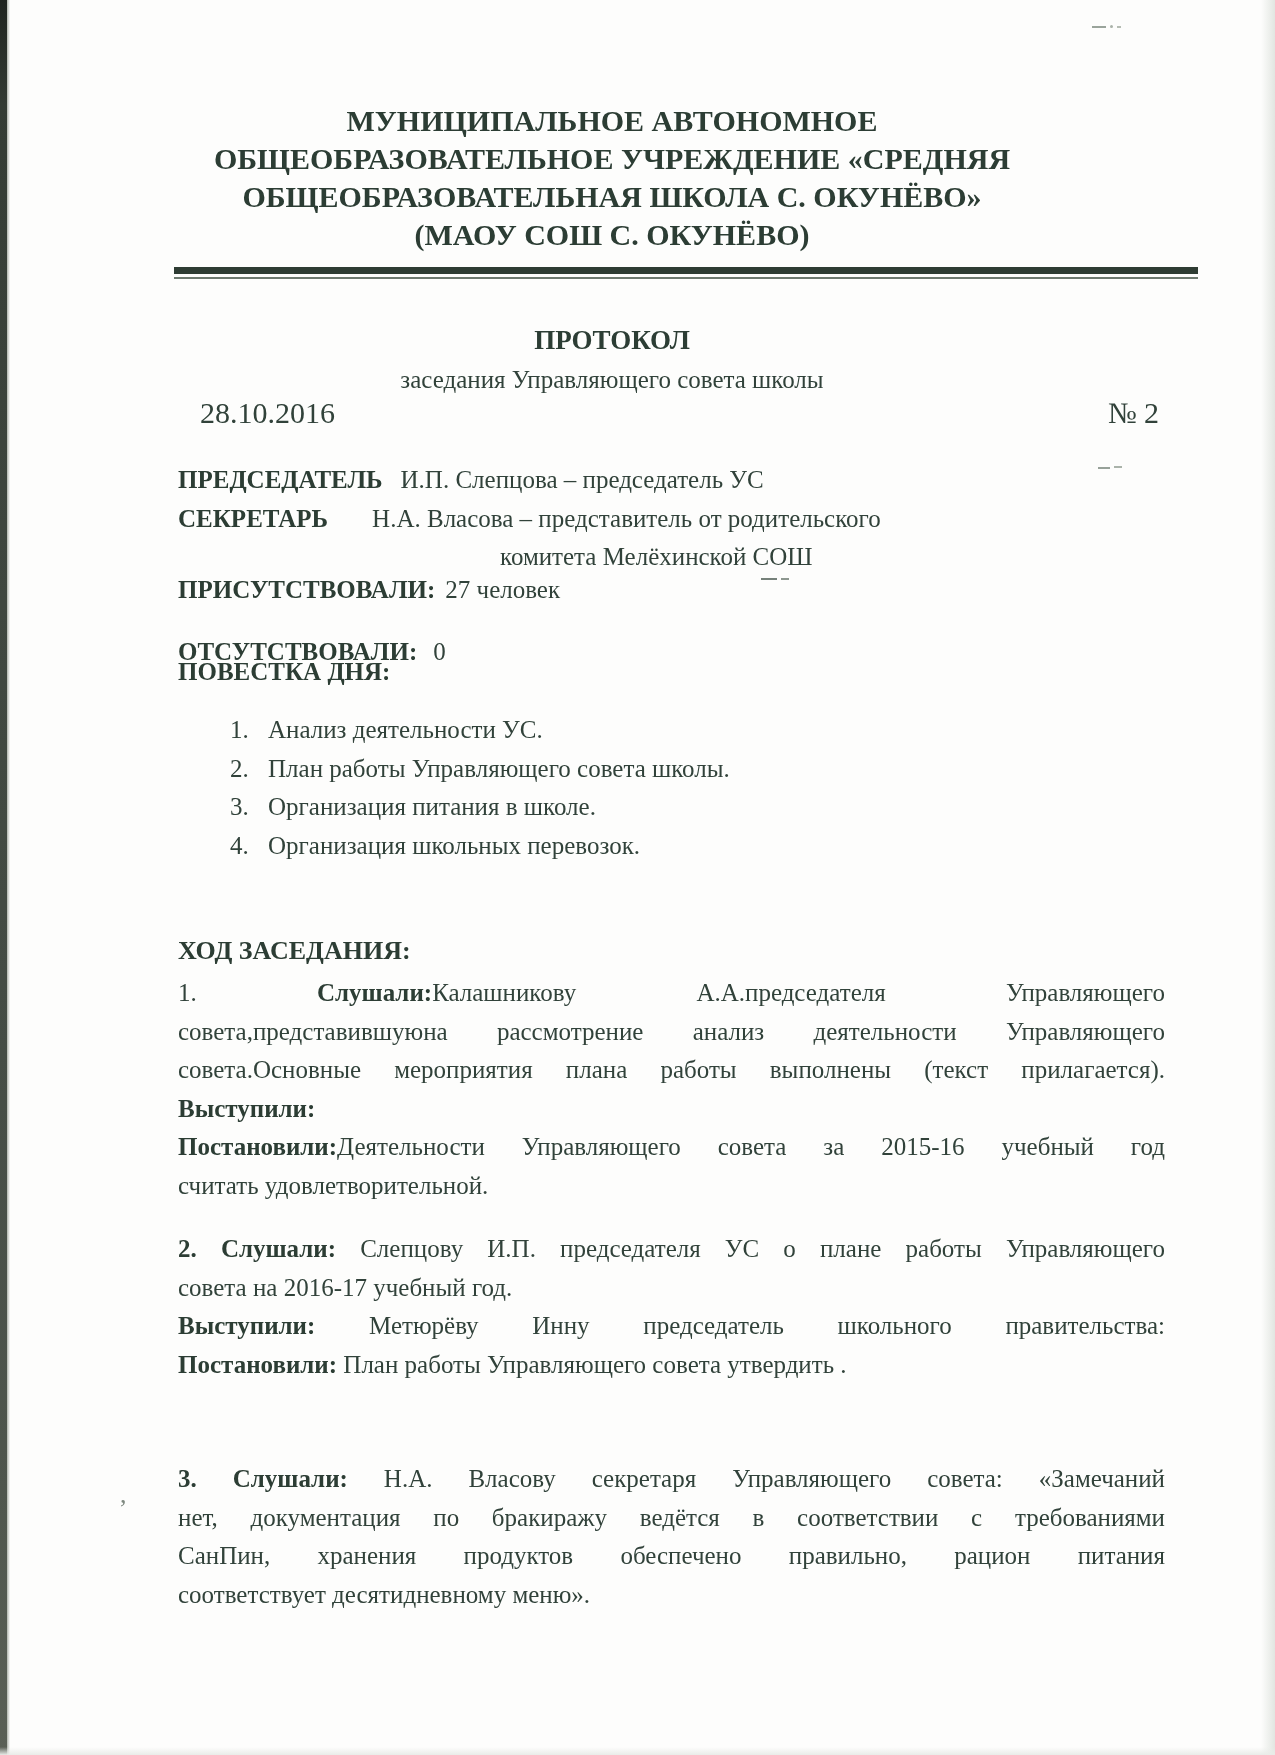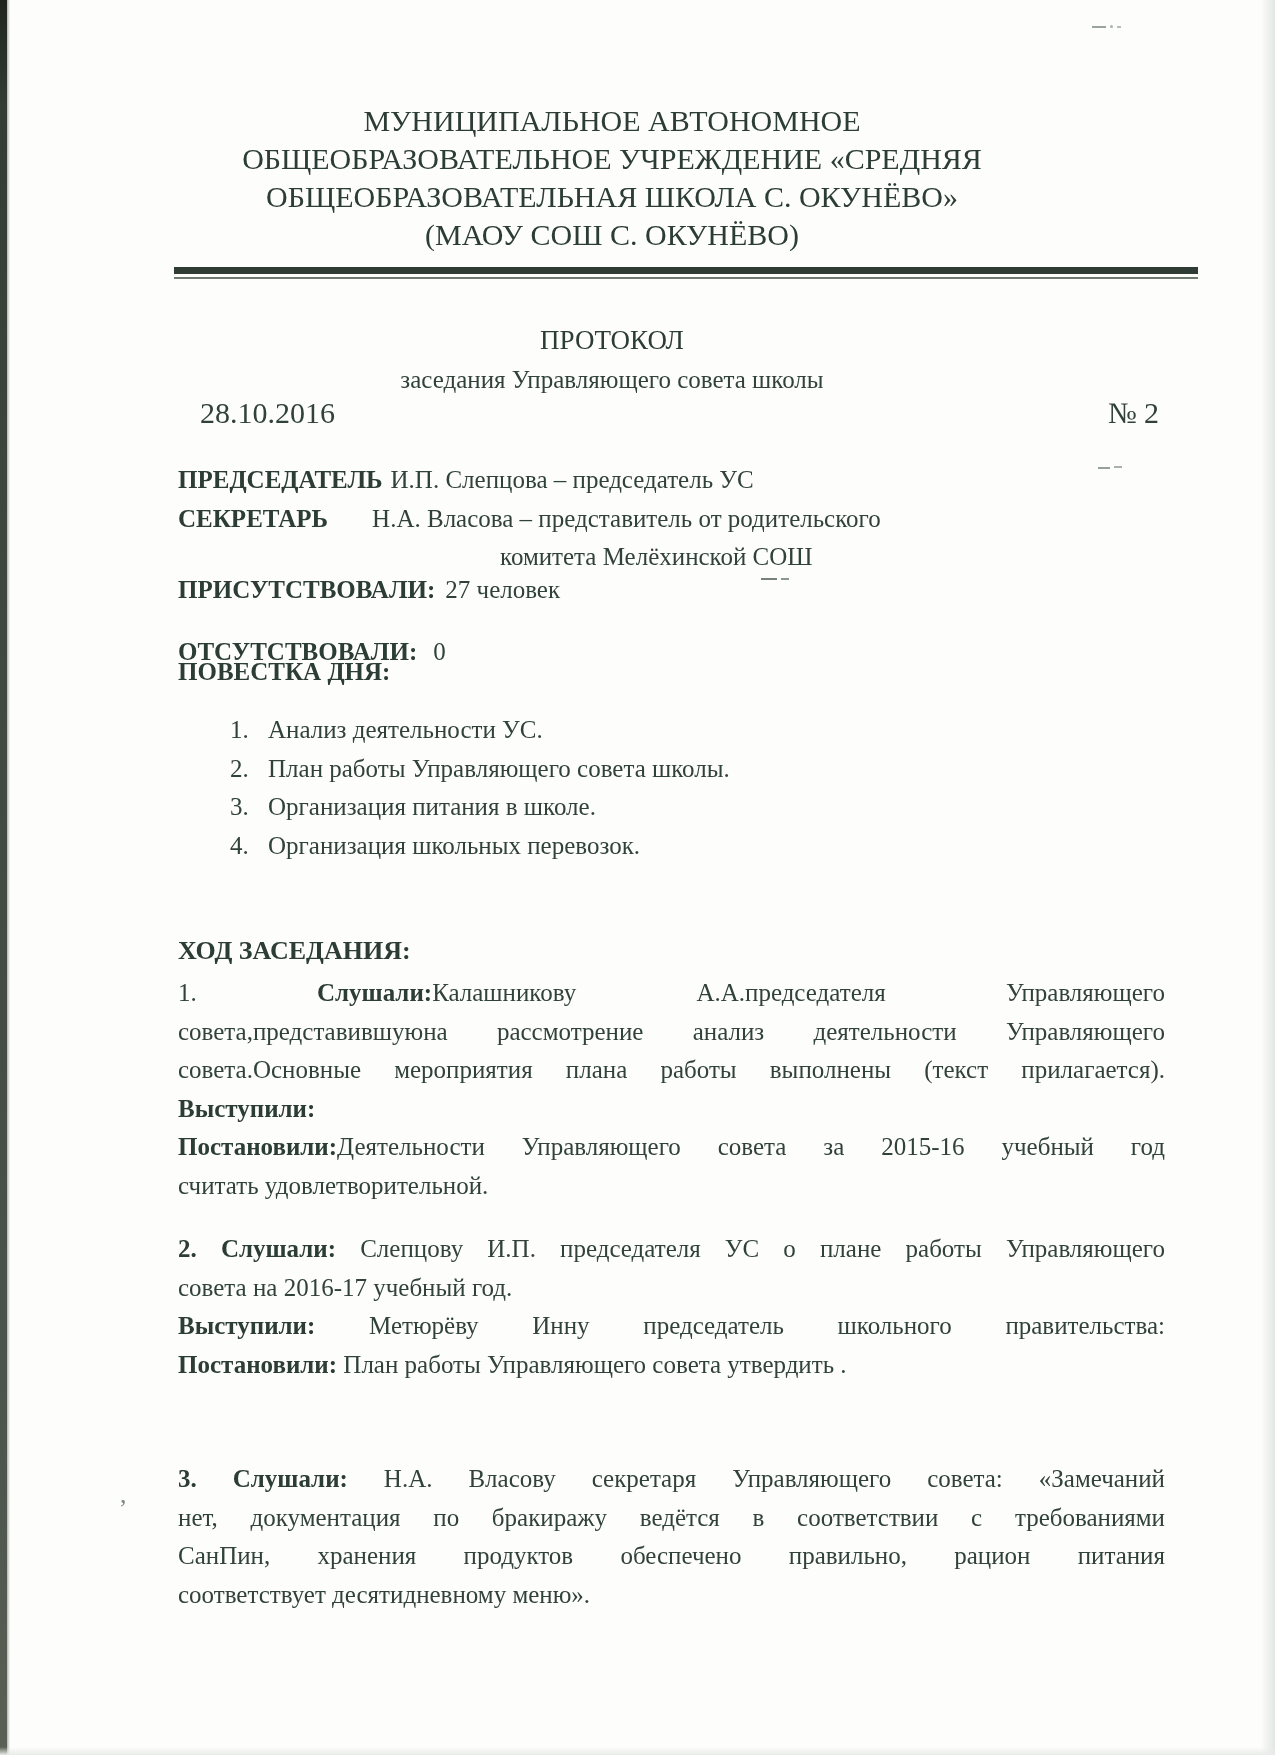--- a/index.html
+++ b/index.html
@@ -24,46 +24,46 @@
     position:absolute;right:0;top:0;width:14px;height:1755px;
     background:linear-gradient(to left,#e2e6e1,rgba(255,255,255,0));
   }
   .edge-bottom{
     position:absolute;left:0;bottom:0;width:1275px;height:8px;
     background:linear-gradient(to top,#e9ece8,rgba(255,255,255,0));
   }
 
   .org-header{
     position:absolute;left:178px;top:102px;width:868px;
-    text-align:center;font-weight:400;font-size:30px;line-height:38px;
+    text-align:center;font-weight:700;font-size:30px;line-height:38px;
     color:#2c3d34;
   }
   .rule{position:absolute;left:174px;top:267px;width:1024px;}
   .rule .thick{height:7px;background:#2e3c33;}
   .rule .thin{height:2px;margin-top:3px;background:#6e7a70;}
 
   .protocol-title{
     position:absolute;left:178px;top:325px;width:868px;
-    text-align:center;font-weight:400;font-size:27px;color:#2c3d34;
+    text-align:center;font-weight:700;font-size:27px;color:#2c3d34;
   }
   .protocol-subtitle{
     position:absolute;left:178px;top:366px;width:868px;
     text-align:center;font-size:25px;
   }
   .date-row{
     position:absolute;left:178px;top:396px;width:987px;
     display:flex;justify-content:space-between;font-size:30px;
   }
   .date-row .date{padding-left:22px;}
   .date-row .num{padding-right:6px;}
 
   .line-row{position:absolute;left:178px;width:987px;font-size:25px;line-height:31px;}
   .lbl{font-weight:700;color:#2c3d34;}
   .row-chairman{top:464px;}
-  .row-chairman .val{margin-left:8px;}
+  .row-chairman .val{margin-left:18px;}
   .row-secretary{top:503px;}
   .row-secretary .val{margin-left:44px;}
   .row-secretary2{top:541px;padding-left:322px;}
   .row-present{top:574px;}
   .row-present .val{margin-left:10px;}
   .row-absent{top:636px;}
   .row-absent .val{margin-left:16px;}
   .row-agenda-heading{top:656px;}
 
   .agenda{position:absolute;left:178px;top:711px;width:987px;font-size:25px;}

